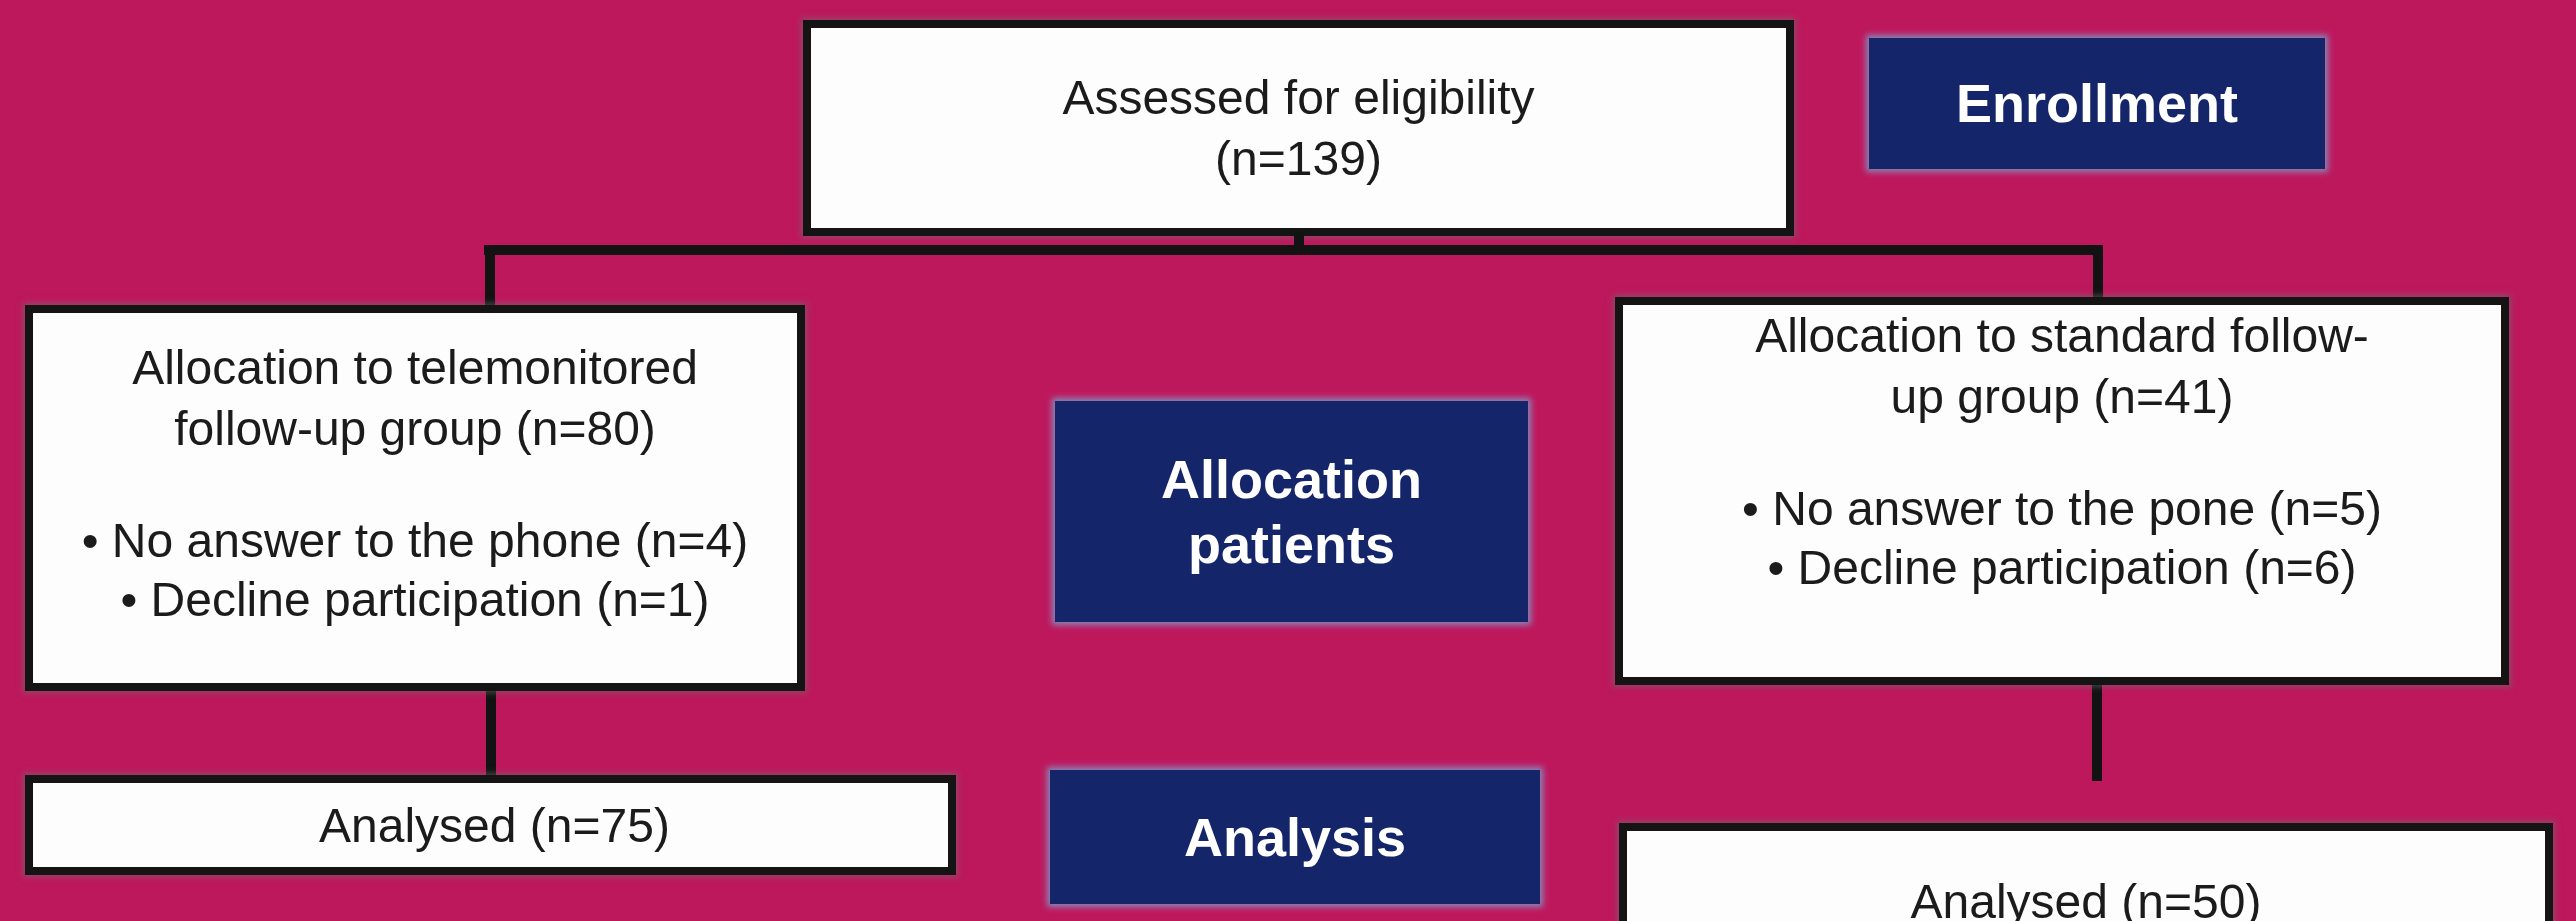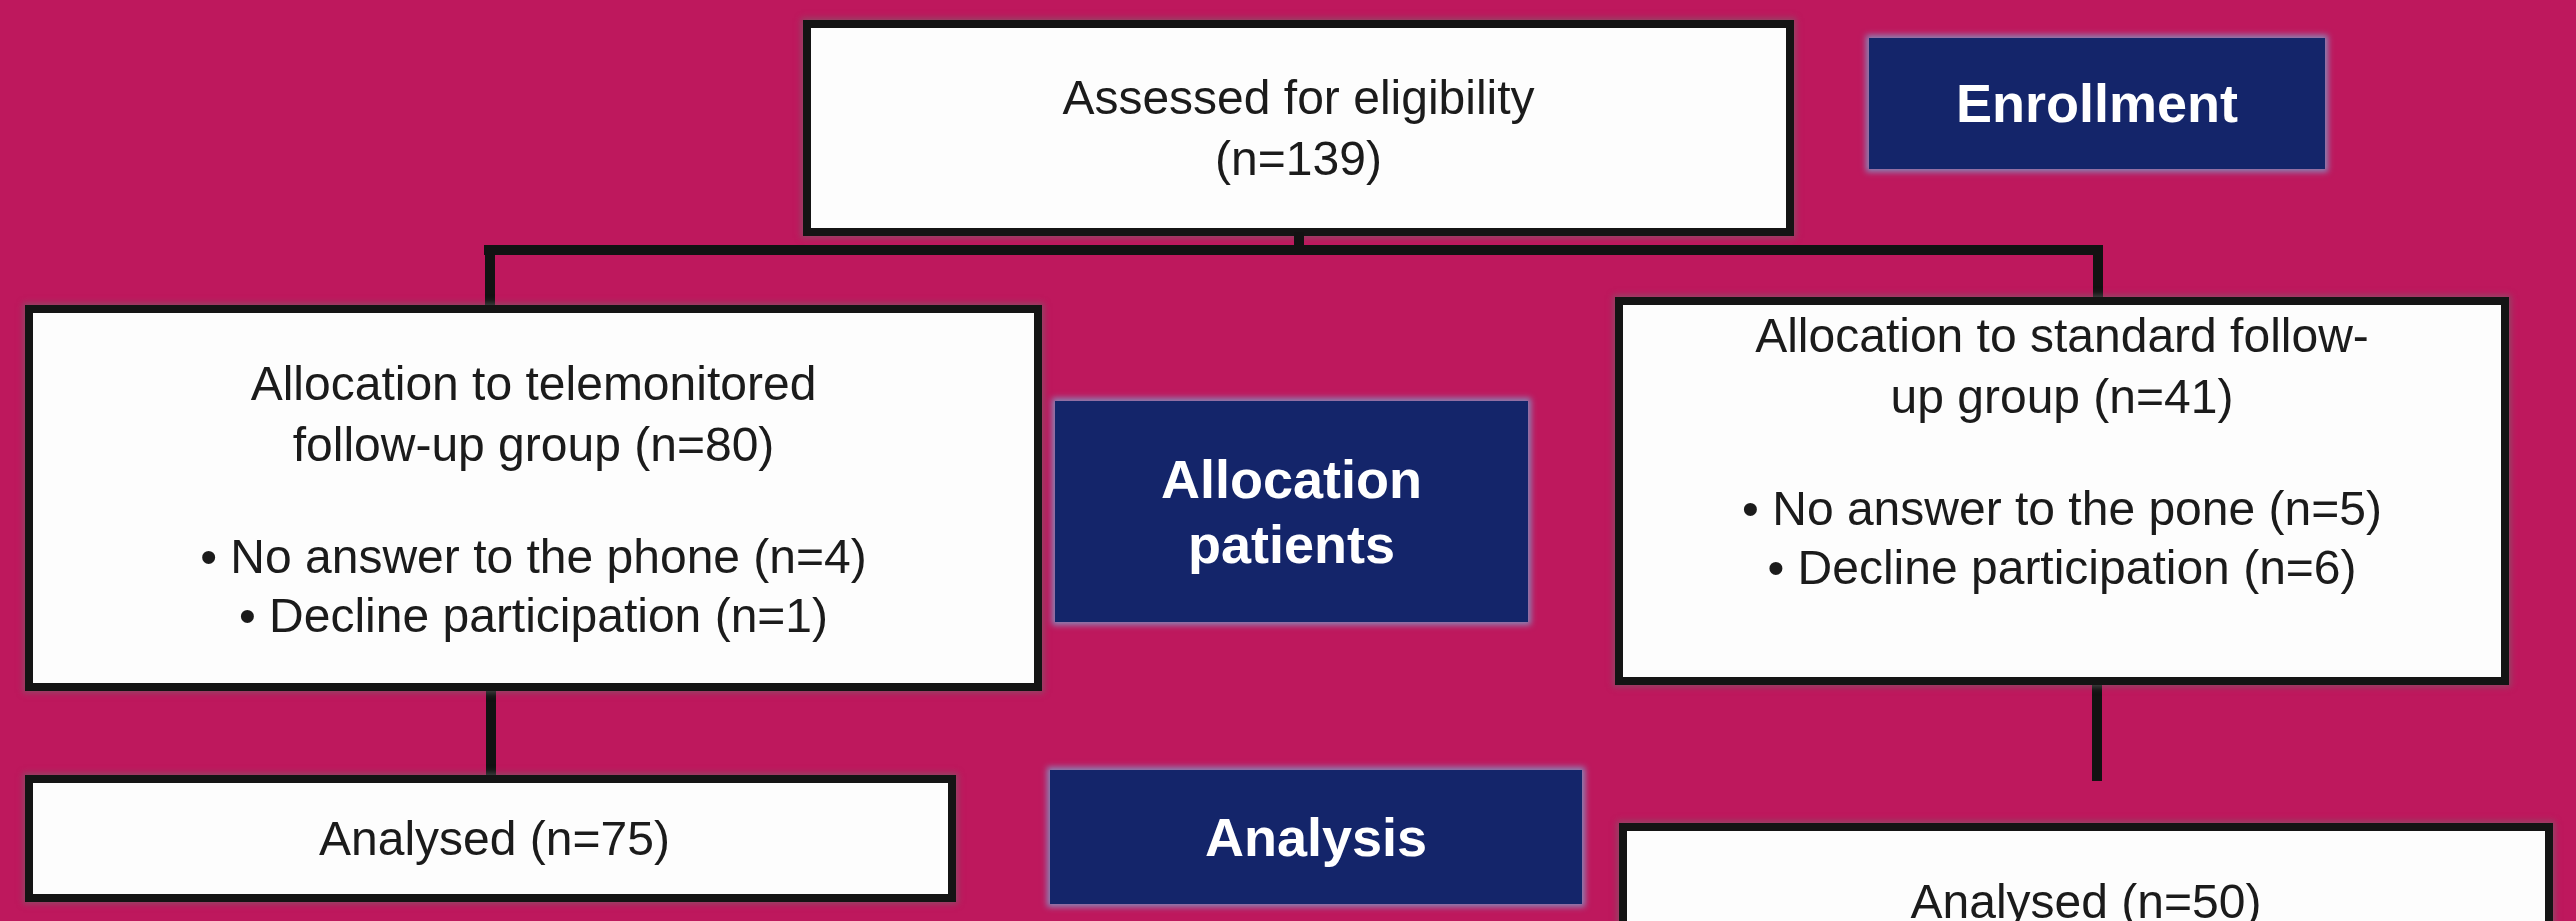--- a/index.html
+++ b/index.html
@@ -30,23 +30,23 @@
     display: flex;
     flex-direction: column;
     align-items: center;
     justify-content: center;
     text-align: center;
     font-size: 48px;
     line-height: 61px;
     color: var(--box-text);
   }
   .box-assessed   { left: 803px;  top: 20px;  width: 991px; height: 216px; }
-  .box-alloc-l    { left: 25px;   top: 305px; width: 1017px;  height: 386px; justify-content: flex-start; padding-top: 40px; text-align: center; }
+  .box-alloc-l    { left: 25px;   top: 305px; width: 780px;  height: 386px; justify-content: flex-start; padding-top: 24px; text-align: center; }
   .box-alloc-r    { left: 1615px; top: 297px; width: 894px;  height: 388px; justify-content: flex-start; }
-  .box-analysed-l { left: 25px;   top: 775px; width: 931px;  height: 127px; padding-left: 8px; }
+  .box-analysed-l { left: 25px;   top: 775px; width: 931px;  height: 100px; padding-left: 8px; }
   .box-analysed-r { left: 1619px; top: 823px; width: 934px;  height: 157px; }
 
   .bullet-group { margin-top: 52px; }
   .bullet-line { line-height: 59px; }
 
   
   .nbox {
     position: absolute;
     box-sizing: border-box;
     background: var(--stage-fill);
@@ -55,21 +55,21 @@
     font-size: 54px;
     line-height: 65px;
     display: flex;
     align-items: center;
     justify-content: center;
     text-align: center;
     box-shadow: 0 0 6px 3px rgba(130,146,193,0.9);
   }
   .box-enrollment { left: 1869px; top: 38px;  width: 456px; height: 131px; }
   .box-allocation { left: 1055px; top: 401px; width: 473px; height: 221px; padding: 0 94px; }
-  .box-analysis   { left: 1050px; top: 770px; width: 532px; height: 134px; }
+  .box-analysis   { left: 1050px; top: 770px; width: 490px; height: 134px; }
 
   
   .conn { position: absolute; background: var(--connector); }
   .conn-top-stub     { left: 1294px; top: 232px; width: 10px;   height: 16px; }
   .conn-hbar         { left: 484px;  top: 245px; width: 1619px; height: 10px; }
   .conn-left-drop    { left: 485px;  top: 251px; width: 10px;   height: 57px; }
   .conn-right-drop   { left: 2093px; top: 251px; width: 10px;   height: 50px; }
   .conn-left-bottom  { left: 486px;  top: 688px; width: 10px;   height: 91px; }
   .conn-right-bottom { left: 2092px; top: 682px; width: 10px;   height: 99px; }
 </style>

